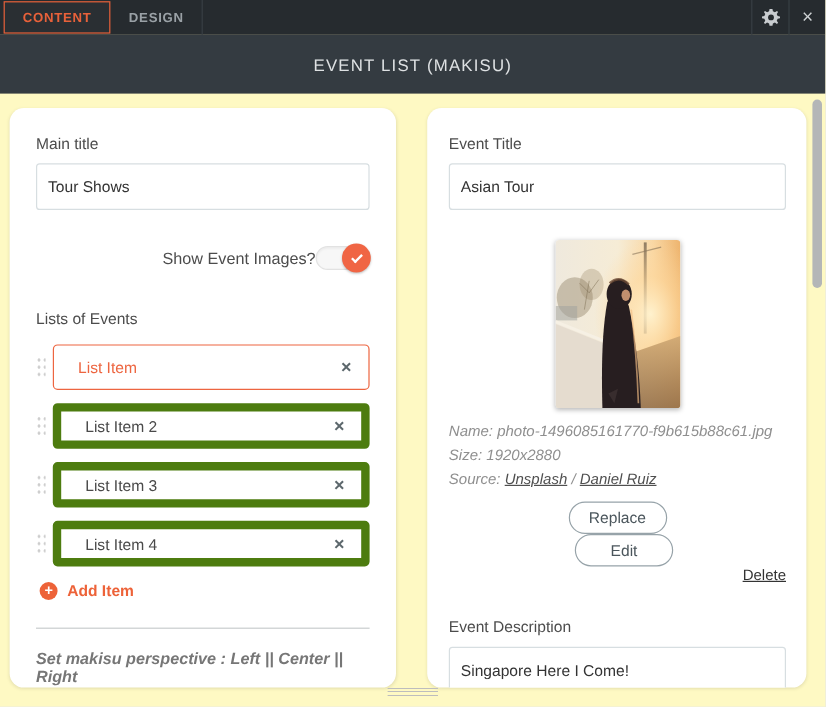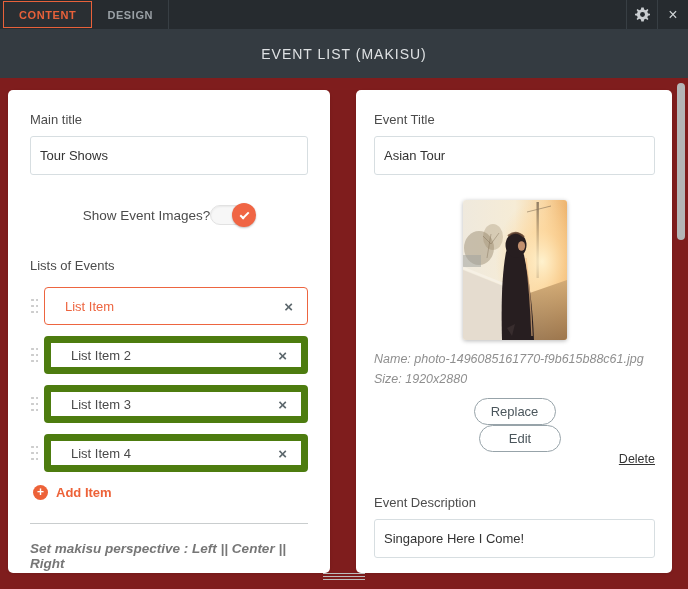--- a/index.html
+++ b/index.html
@@ -1,19 +1,19 @@
 <!DOCTYPE html>
 <html><head>
 <meta charset="utf-8">
 <style>
   * { margin:0; padding:0; box-sizing:border-box; }
   html,body { background:#e6e6e6; }
   .window {
     position:relative; width:688px; height:589px;
-    background:#7f1d1d; overflow:hidden;
+    background:#fef9c3; overflow:hidden;
     font-family:"Liberation Sans", sans-serif;
     -webkit-font-smoothing:antialiased;
   }
   
   .titlebar {
     position:absolute; top:0; left:0; right:0; height:29px;
     background:#262b2f; display:flex; align-items:stretch;
   }
   .tab {
     display:flex; align-items:center; padding:0 15px;
@@ -32,33 +32,33 @@
   .icon-btn .x-glyph { font-size:16px; color:#cfd3d5; line-height:1; }
   
   .header {
     position:absolute; top:29px; left:0; right:0; height:49px;
     background:#343b41; display:flex; align-items:center; justify-content:center;
     color:#dee1e3; font-size:14px; letter-spacing:1px;
   }
   
   .panel {
     position:absolute; top:90px; height:483px; background:#fff;
-    border-radius:5px; box-shadow:0 1px 3px rgba(0,0,0,.1);
+    border-radius:12px; box-shadow:0 1px 3px rgba(0,0,0,.1);
     overflow:hidden;
   }
   .panel-left  { left:8px;   width:322px; padding:22px 22px 0 22px; }
   .panel-right { left:356px; width:316px; padding:22px 17px 0 18px; }
   .field-label { font-size:13px; color:#4c4c4c; margin-bottom:9px; }
   .text-input {
     width:100%; height:39px; border:1px solid #d7dee1; border-radius:3px;
     padding:0 9px; font-size:13px; color:#333; background:#fff; outline:none;
     font-family:"Liberation Sans", sans-serif;
   }
   
-  .toggle-row { margin-top:30px; display:flex; align-items:center; justify-content:center; }
+  .toggle-row { margin-top:30px; display:flex; align-items:center; justify-content:flex-end; }
   .toggle-label { font-size:13.5px; color:#4c4c4c; }
   .toggle {
     position:relative; width:45px; height:20px; border-radius:10px;
     background:#f7f7f7; border:1px solid #e2e2e2; cursor:pointer;
     box-shadow:inset 0 1px 2px rgba(0,0,0,.06);
   }
   .toggle-knob {
     position:absolute; right:-2px; top:-3px; width:24px; height:24px;
     border-radius:50%; background:#f06544;
     display:flex; align-items:center; justify-content:center;
@@ -261,20 +261,26 @@
       <ellipse cx="53" cy="45" rx="10.5" ry="12.5" fill="#271e20"></ellipse>
       <path d="M45,36 Q53,29 61,37" stroke="#6b4a35" stroke-width="2" fill="none" opacity="0.8"></path>
       <ellipse cx="58.5" cy="46" rx="3.6" ry="4.8" fill="#c2906f"></ellipse>
       <path d="M63,58 C66,82 68,108 69,136" stroke="#f2bd84" stroke-width="1.4" fill="none" opacity="0.65"></path>
       <path d="M44,128 L52,124 L49,136 Z" fill="#4a3c3c" opacity="0.5"></path>
     </svg>
 
     <div class="meta">
       <div class="meta-line">Name: photo-1496085161770-f9b615b88c61.jpg</div>
       <div class="meta-line">Size: 1920x2880</div>
+      <div class="meta-line">
+        <span>Source:</span>
+        <span class="meta-link">Unsplash</span>
+        <span>/</span>
+        <span class="meta-link">Daniel Ruiz</span>
+      </div>
     </div>
 
     <div class="btn-row">
       <button class="pill-btn">Replace</button>
       <button class="pill-btn">Edit</button>
       <span class="delete-link">Delete</span>
     </div>
 
     <div class="field-label desc-label">Event Description</div>
     <input class="text-input" type="text" value="Singapore Here I Come!" style="">

